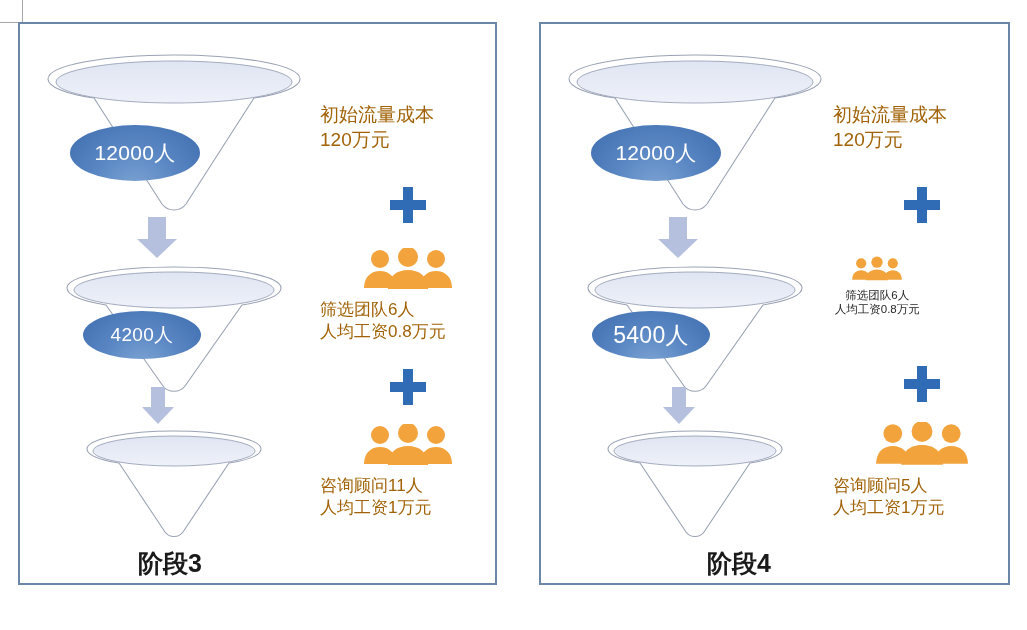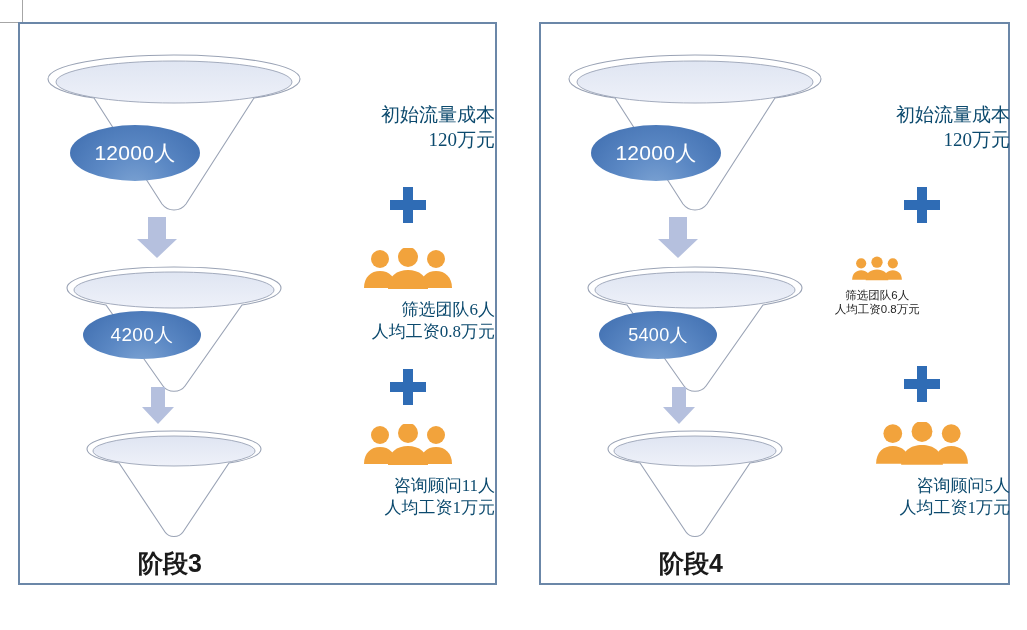--- a/index.html
+++ b/index.html
@@ -89,25 +89,25 @@
     text-align: center;
     font-weight: bold;
     color: #1a1a1a;
     font-family: "Liberation Sans", "DejaVu Sans", sans-serif;
   }
 
   
   .info-text {
     position: absolute;
     width: 100%;
-    text-align: right;
-    color: #0c4a6e;
+    text-align: left;
+    color: #a16207;
     line-height: 1.32;
     white-space: pre-line;
-    font-family: Liberation Serif, serif;
+    font-family: Liberation Sans, sans-serif;
   }
   .plus-icon {
     position: absolute;
     left: 50%;
     transform: translateX(-50%);
   }
   .plus-icon svg { display: block; }
 
   .people-icon {
     position: absolute;
@@ -285,21 +285,21 @@
           <defs>
             <linearGradient id="topfillE" x1="0" y1="0" x2="0" y2="1">
               <stop offset="0%" stop-color="#dfe5f2"></stop>
               <stop offset="100%" stop-color="#eef1f9"></stop>
             </linearGradient>
           </defs>
           <path d="M4,24 C4,12 52,3 111,3 C170,3 218,12 218,24 C218,31 203,37 179,41 L122,122 C117,129 105,129 100,122 L43,41 C19,37 4,31 4,24 Z" fill="#ffffff" stroke="#9aa3b5" stroke-width="1.1"></path>
           <ellipse cx="111" cy="26" rx="100" ry="18" fill="url(#topfillE)" stroke="#9aa3b5" stroke-width="0.9"></ellipse>
         </svg>
       </div>
-      <div class="count-badge" style="left:58px; top:287px; width:118px; height:48px; font-size:18px;
+      <div class="count-badge" style="left:51px; top:287px; width:118px; height:48px; font-size:23px;
                   background:radial-gradient(ellipse at 50% 120%, #7fa5d4 0%, #5b88c4 45%, #3d6cae 100%);">5400人</div>
 
       <div class="down-arrow" style="left:121px; top:363px;">
         <svg width="34" height="38" viewBox="0 0 34 38">
           <path d="M10,0 H24 V20 H33 L17,37 L1,20 H10 Z" fill="#b5c0de"></path>
         </svg>
       </div>
 
       <div class="funnel" style="left:63px; top:404px;">
         <svg width="182" height="112" viewBox="0 0 182 112">
@@ -307,21 +307,21 @@
             <linearGradient id="topfillF" x1="0" y1="0" x2="0" y2="1">
               <stop offset="0%" stop-color="#dfe5f2"></stop>
               <stop offset="100%" stop-color="#eef1f9"></stop>
             </linearGradient>
           </defs>
           <path d="M4,21 C4,11 43,3 91,3 C139,3 178,11 178,21 C178,27 165,32 146,35 L100,104 C96,110 86,110 82,104 L36,35 C17,32 4,27 4,21 Z" fill="#ffffff" stroke="#9aa3b5" stroke-width="1.1"></path>
           <ellipse cx="91" cy="23" rx="81" ry="15" fill="url(#topfillF)" stroke="#9aa3b5" stroke-width="0.9"></ellipse>
         </svg>
       </div>
 
-      <div class="stage-label" style="top:523px; font-size:25px;">阶段4</div>
+      <div class="stage-label" style="top:523px; font-size:25px;margin-left:48px;">阶段4</div>
     </div>
 
     <div class="info-col">
 
       <div class="info-text" style="top:78px; font-size:19px;">初始流量成本
 120万元</div>
 
       <div class="plus-icon" style="top:162px;">
         <svg width="38" height="38" viewBox="0 0 38 38">
           <path d="M14,1 H24 V14 H37 V24 H24 V37 H14 V24 H1 V14 H14 Z" fill="#2f6cb5"></path>

